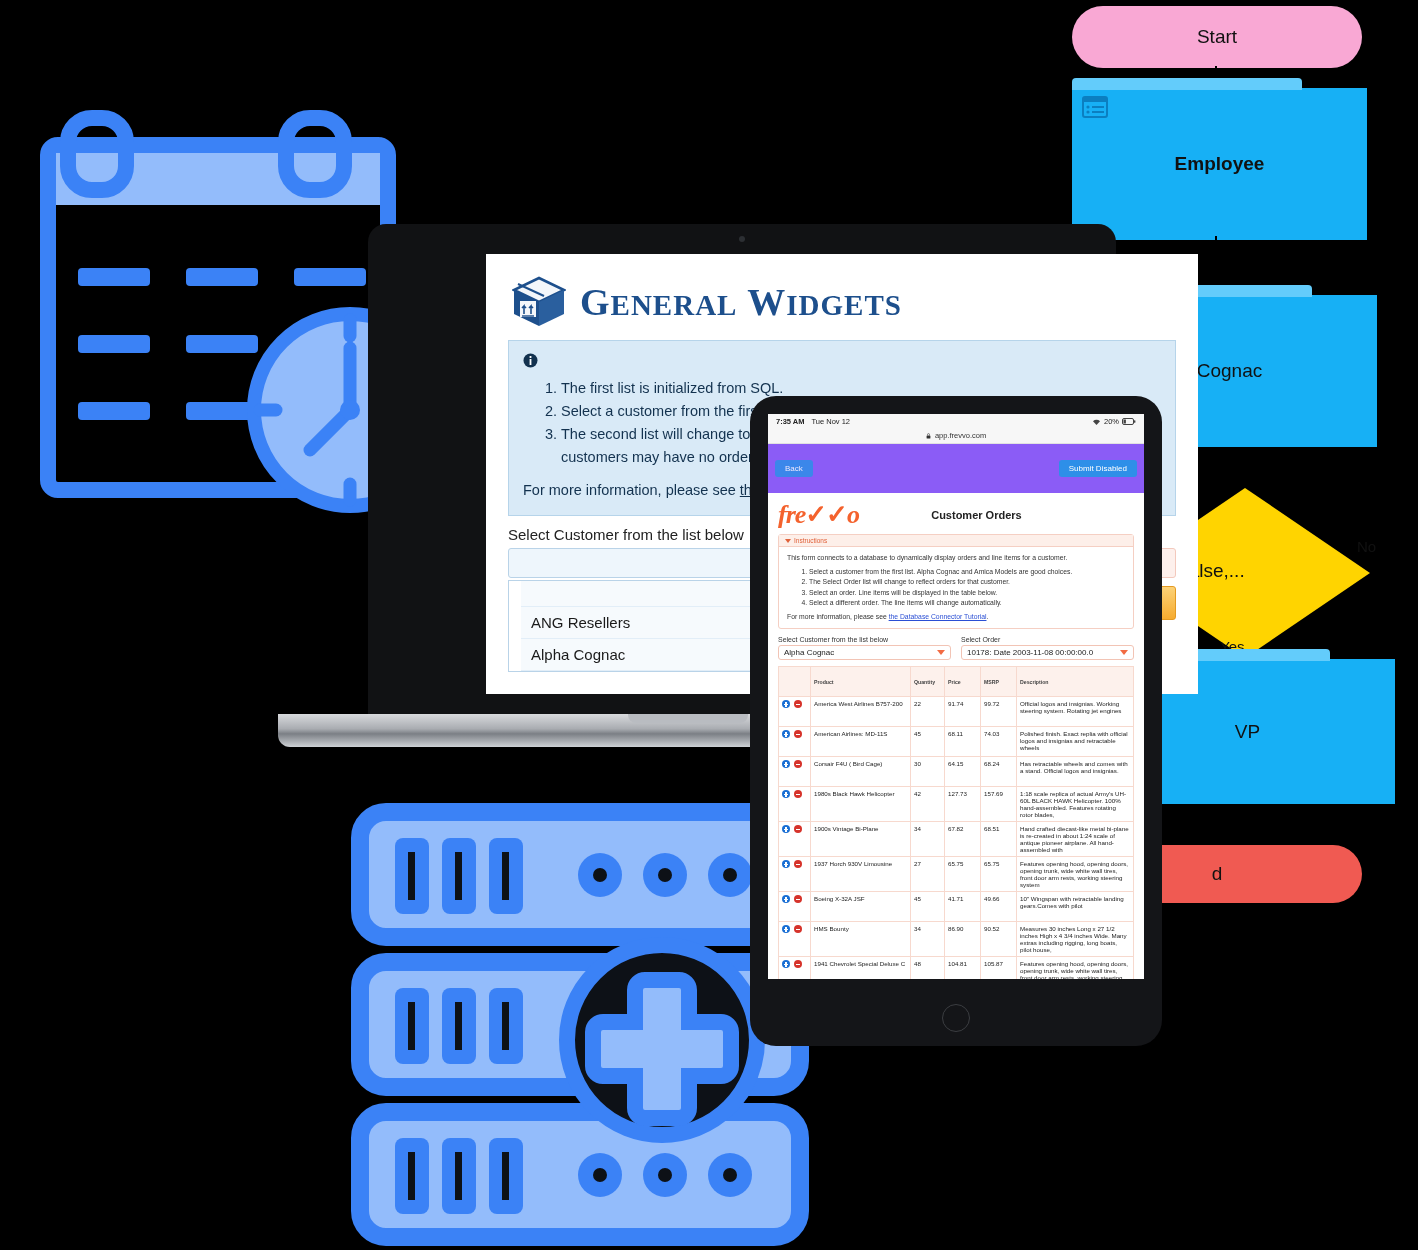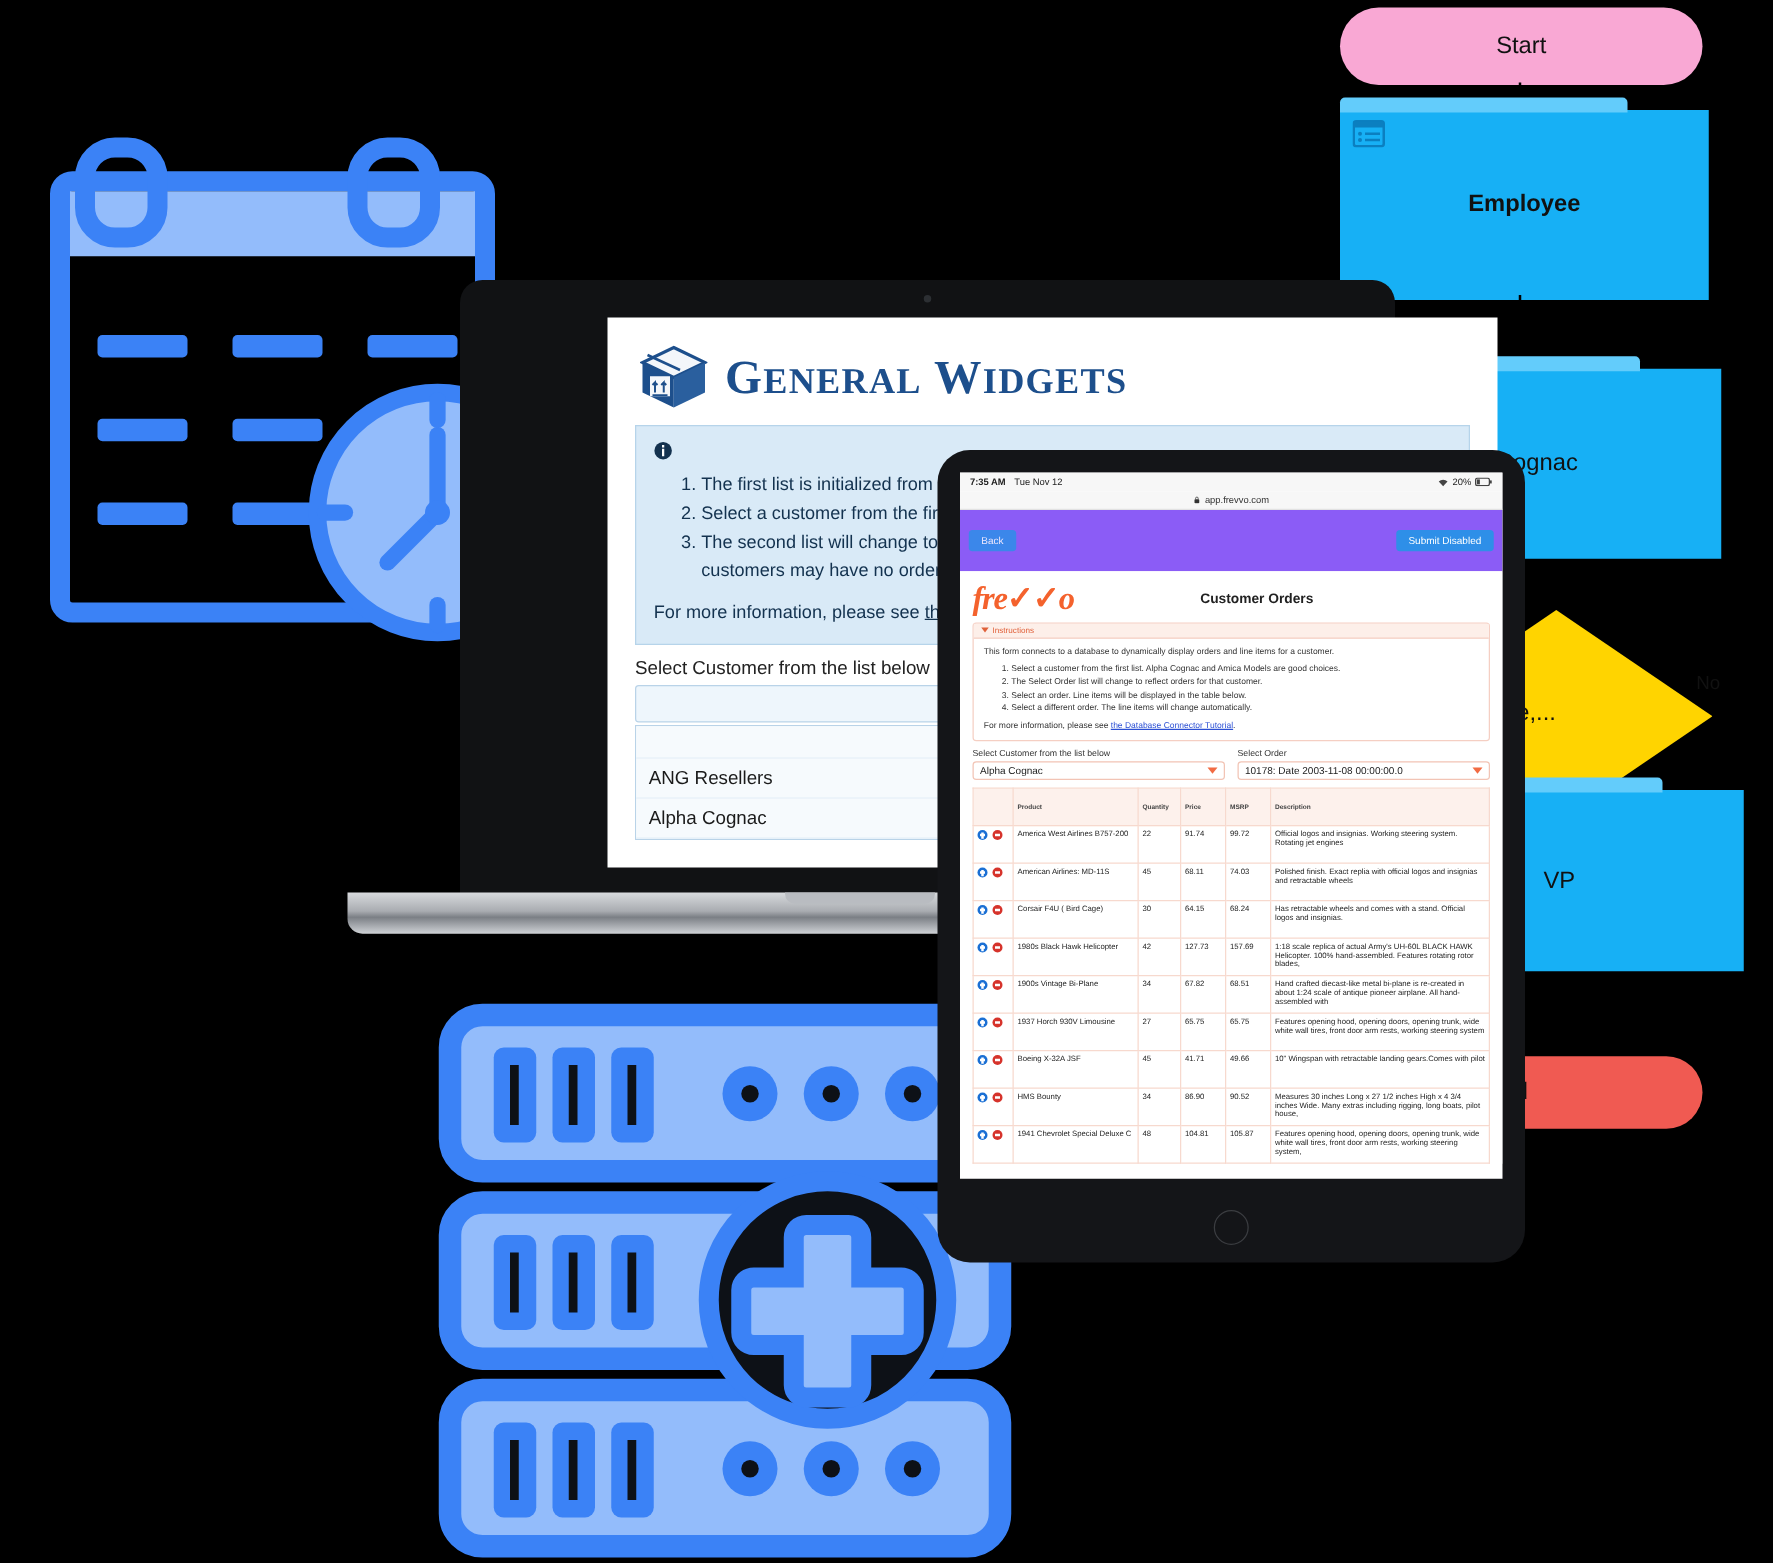--- a/index.html
+++ b/index.html
@@ -16,21 +16,21 @@
              font-family:"Liberation Sans", sans-serif; color:#111; }
   .fc-start { left:12px; top:6px; width:290px; height:62px; background:#f9a8d4;
               border-radius:31px; font-size:19px; }
   .fc-end   { left:12px; top:845px; width:290px; height:58px; background:#f05a52;
               border-radius:29px; font-size:19px; }
   .fc-step  { background:#17b0f5; }
   .fc-step .fc-tab { position:absolute; left:0; top:-10px; width:78%; height:12px;
                      background:#63ccfb; border-radius:4px 4px 0 0; }
   .fc-emp { left:12px; top:88px; width:295px; height:152px; font-size:19px;font-weight:bold; }
   .fc-mgr { left:22px; top:295px; width:295px; height:152px; font-size:19px; }
-  .fc-vp  { left:40px; top:632px; width:295px; height:145px; font-size:19px;justify-content:center; }
+  .fc-vp  { left:40px; top:659px; width:295px; height:145px; font-size:19px;justify-content:center; }
   .fc-listicon { position:absolute; left:10px; top:8px; width:26px; height:22px; }
   .fc-diamond-label { position:absolute; left:90px; top:540px; width:200px;
                       font-size:19px; color:#111; }
   .fc-lbl { position:absolute; font-size:15px; color:#111; }
   .fc-line { position:absolute; background:#000; }
   .fc-arrow { position:absolute; width:0;height:0; }
 
   
   #calendar-icon { position:absolute; left:38px; top:100px; width:390px; height:420px; }
 
@@ -67,32 +67,32 @@
   .gw-info ol li { margin:2px 0; }
   .gw-more a { color:#13324f; text-decoration:underline; }
   .gw-fields { display:flex; gap:22px; padding:10px 22px 0 22px; font-size:15px; color:#222; }
   .gw-col { flex:1; min-width:0; position:relative; }
   .gw-label { margin-bottom:5px; }
   .gw-select { height:30px; border:1px solid #b9d3e8; background:#eef6fc;
                border-radius:3px; position:relative; }
   .gw-caret { position:absolute; right:8px; top:11px; width:0;height:0;
               border-left:6px solid transparent; border-right:6px solid transparent;
               border-top:7px solid #3b8fd4; }
-  .gw-list { margin-top:2px; border:1px solid #b9d3e8; background:#fff; position:relative; }
+  .gw-list { margin-top:2px; border:1px solid #b9d3e8; background:#fff; position:relative;padding-left:12px; }
   .gw-opt { padding:7px 10px; font-size:15px; color:#1a1a1a; border-bottom:1px solid #e2eef8;
             background:#f6fafd; }
   .gw-opt.blank { height:26px; padding:0; }
   .gw-scroll { position:absolute; right:2px; top:4px; width:9px; height:46px;
                background:#c3c7cb; border-radius:5px; }
   .gw-orange { height:34px; margin-top:8px; background:linear-gradient(#fcd277,#f6ab2f);
                border:1px solid #e49a22; border-radius:3px; }
   .gw-pinkbox { height:30px; border:1px solid #f3c9bd; background:#fdf0ec; border-radius:3px; }
 
   
-  #tablet { position:absolute; left:750px; top:360px; width:470px; height:650px; }
+  #tablet { position:absolute; left:750px; top:396px; width:412px; height:650px; }
   .tb-body { position:absolute; inset:0; background:#141518; border-radius:26px; }
   .tb-screen { position:absolute; left:18px; top:18px; right:18px; height:565px;
                background:#fff; overflow:hidden; }
   .tb-home { position:absolute; left:50%; bottom:14px; width:28px; height:28px;
              margin-left:-14px; border:1.5px solid #3b3d41; border-radius:50%; }
 
   .tb-status { display:flex; align-items:center; height:15px; padding:0 8px;
                font-size:7.5px; color:#222; background:#f7f7f7; }
   .tb-status .time { font-weight:bold; }
   .tb-status .date { margin-left:7px; }

